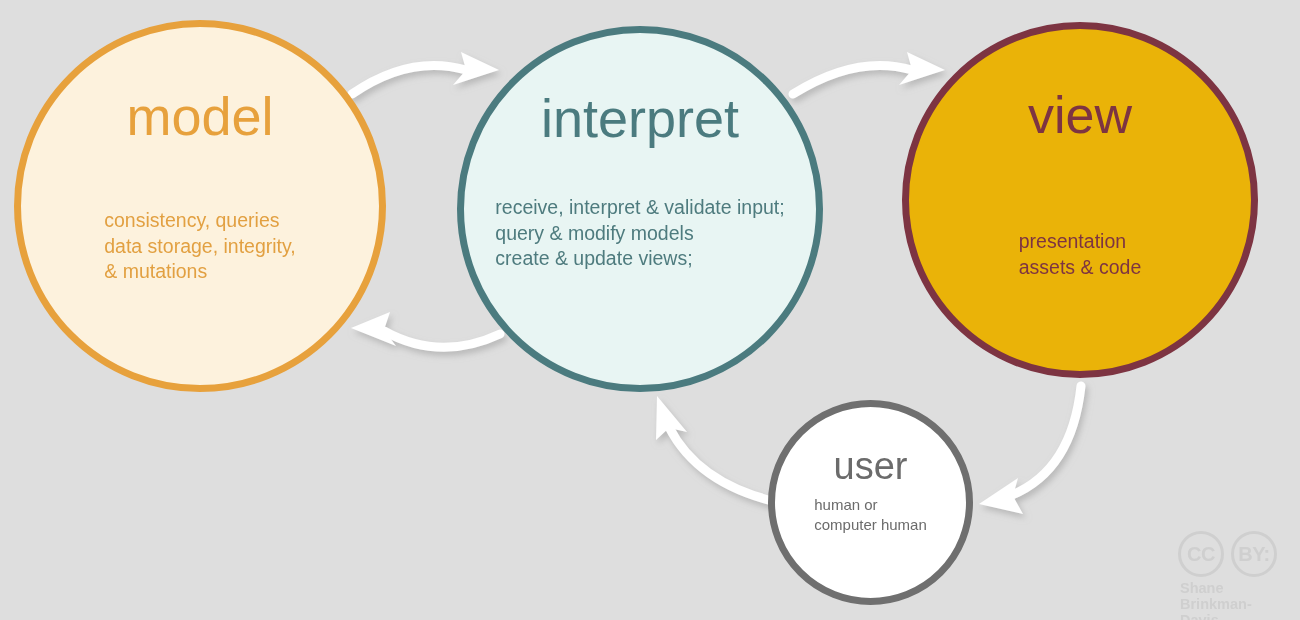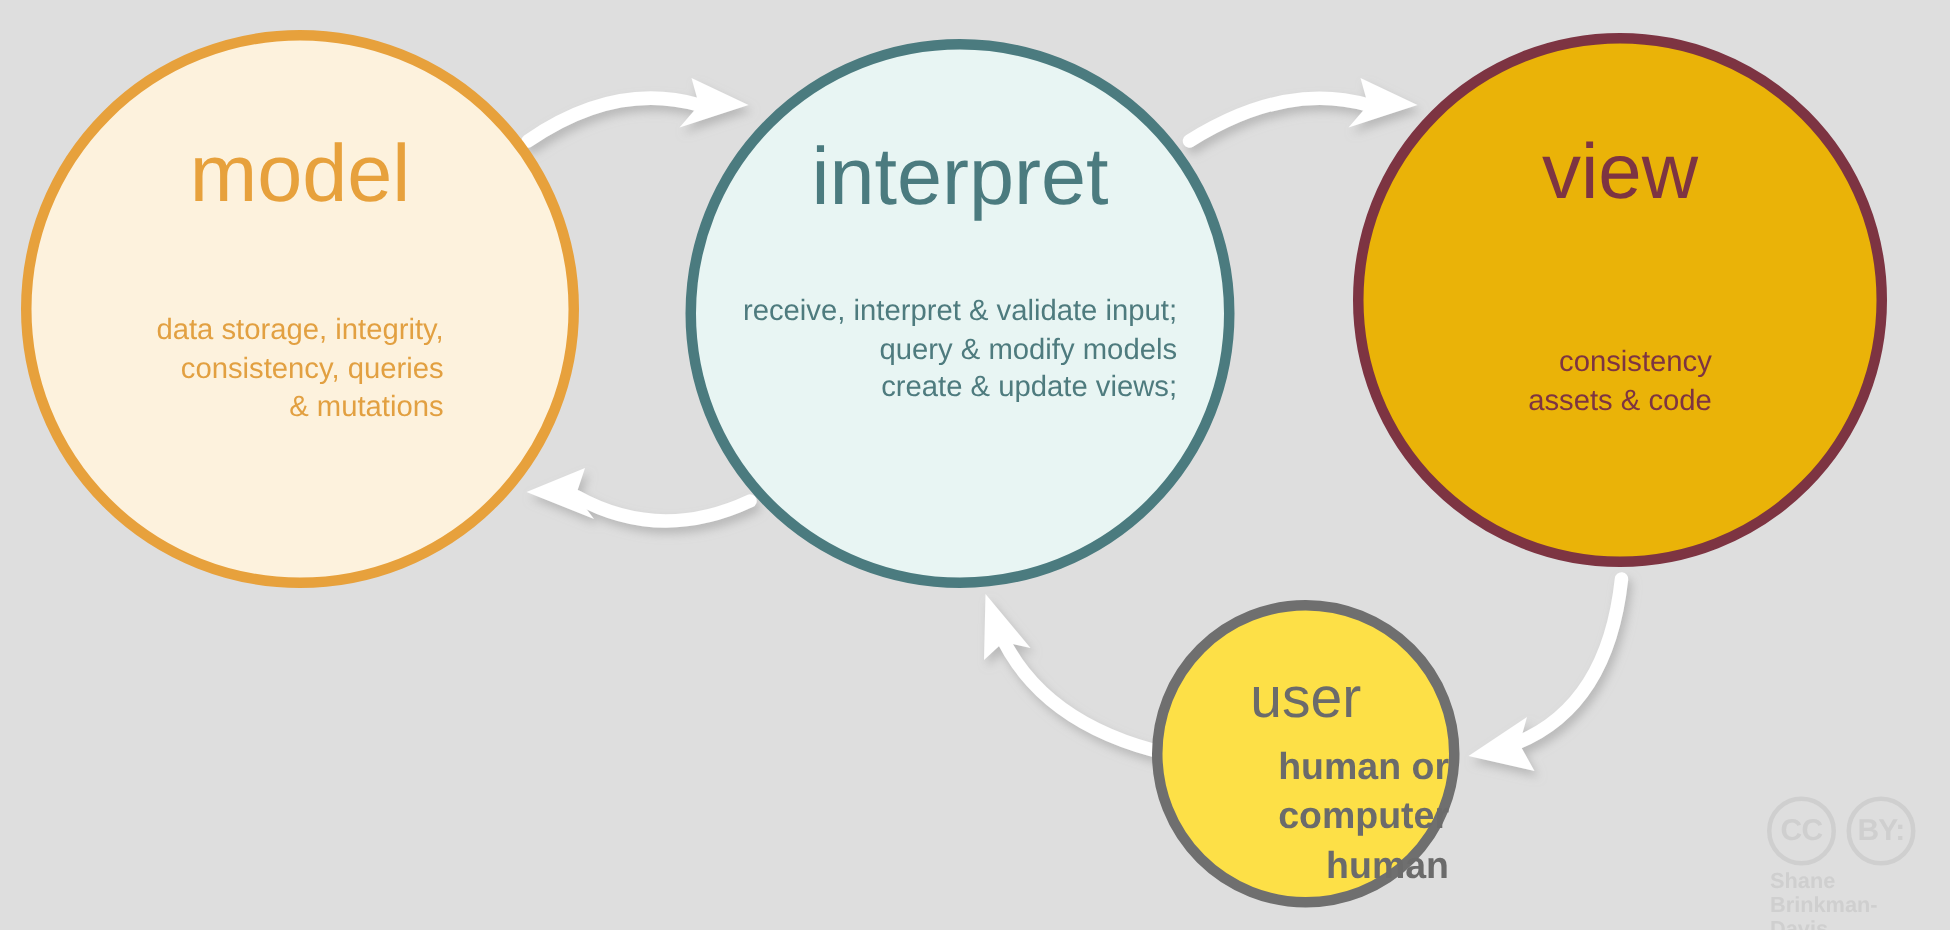--- a/index.html
+++ b/index.html
@@ -26,21 +26,21 @@
     height: 620px;
     pointer-events: none;
   }
   .node {
     position: absolute;
     border-radius: 50%;
     box-sizing: border-box;
     display: flex;
     flex-direction: column;
     align-items: center;
-    text-align: right;
+    text-align: left;
   }
   .node-title {
     font-weight: 400;
     line-height: 1;
     white-space: nowrap;
   }
   .node-desc {
     font-weight: 400;
     line-height: 1.32;
   }
@@ -104,33 +104,32 @@
     font-size: 19.5px;
     margin-top: 88px;
   }
 
   
   #node-user {
     left: 768px;
     top: 400px;
     width: 205px;
     height: 205px;
-    background: #fde047;
+    background: #ffffff;
     border: 7px solid #6f6f6f;
   }
   #node-user .node-title {
     color: #6b6b6b;
     font-size: 38px;
     margin-top: 40px;
   }
   #node-user .node-desc {
     color: #6b6b6b;
-    font-size: 25px;
+    font-size: 15px;
     margin-top: 10px;
-    font-weight: bold;
   }
 
   
   #cc-badge {
     position: absolute;
     left: 1178px;
     top: 531px;
     width: 112px;
     height: 78px;
   }
@@ -198,39 +197,39 @@
       <g>
         <path d="M 790 505 Q 700 488 669 427" fill="none" stroke="#ffffff" stroke-width="9" stroke-linecap="round"></path>
         <path d="M 657 396 L 656 440 L 669 428 L 687 432 Z" fill="#ffffff"></path>
       </g>
     </g>
   </svg>
 
   <div class="node" id="node-model">
     <div class="node-title">model</div>
     <div class="node-desc">
+        <div>consistency, queries</div>
         <div>data storage, integrity,</div>
-        <div>consistency, queries</div>
         <div>&amp; mutations</div>
       </div>
   </div>
 
   <div class="node" id="node-controller">
     <div class="node-title">interpret</div>
     <div class="node-desc">
         <div>receive, interpret &amp; validate input;</div>
         <div>query &amp; modify models</div>
         <div>create &amp; update views;</div>
       </div>
   </div>
 
   <div class="node" id="node-view">
     <div class="node-title">view</div>
     <div class="node-desc">
-        <div>consistency</div>
+        <div>presentation</div>
         <div>assets &amp; code</div>
       </div>
   </div>
 
   <div class="node" id="node-user">
     <div class="node-title">user</div>
     <div class="node-desc">
         <div>human or</div>
         <div>computer human</div>
       </div>

